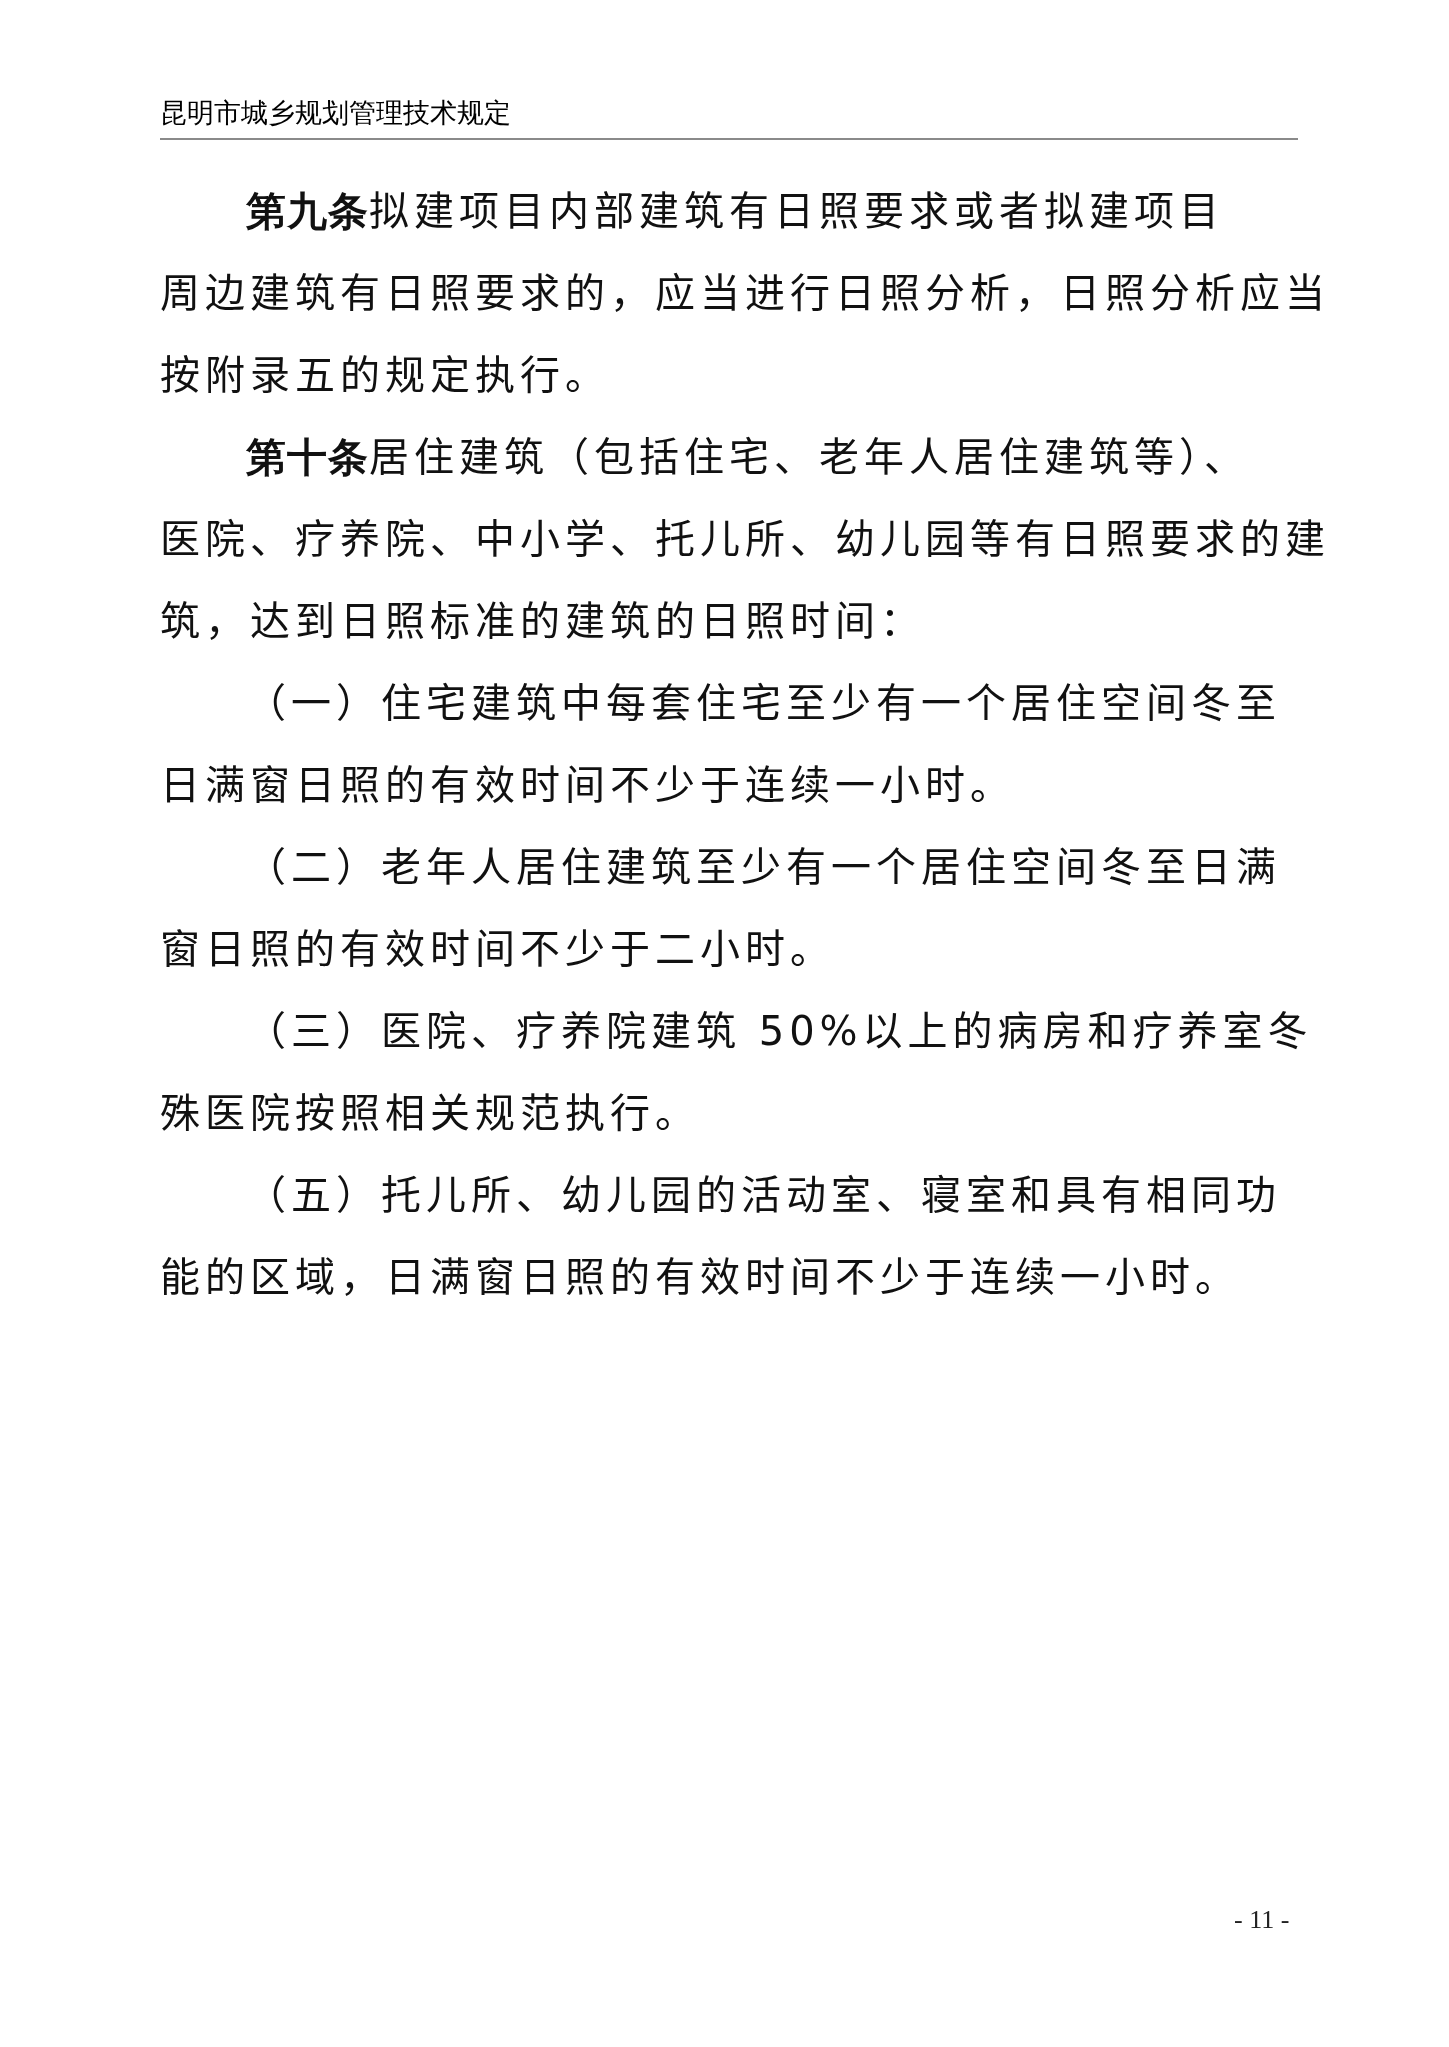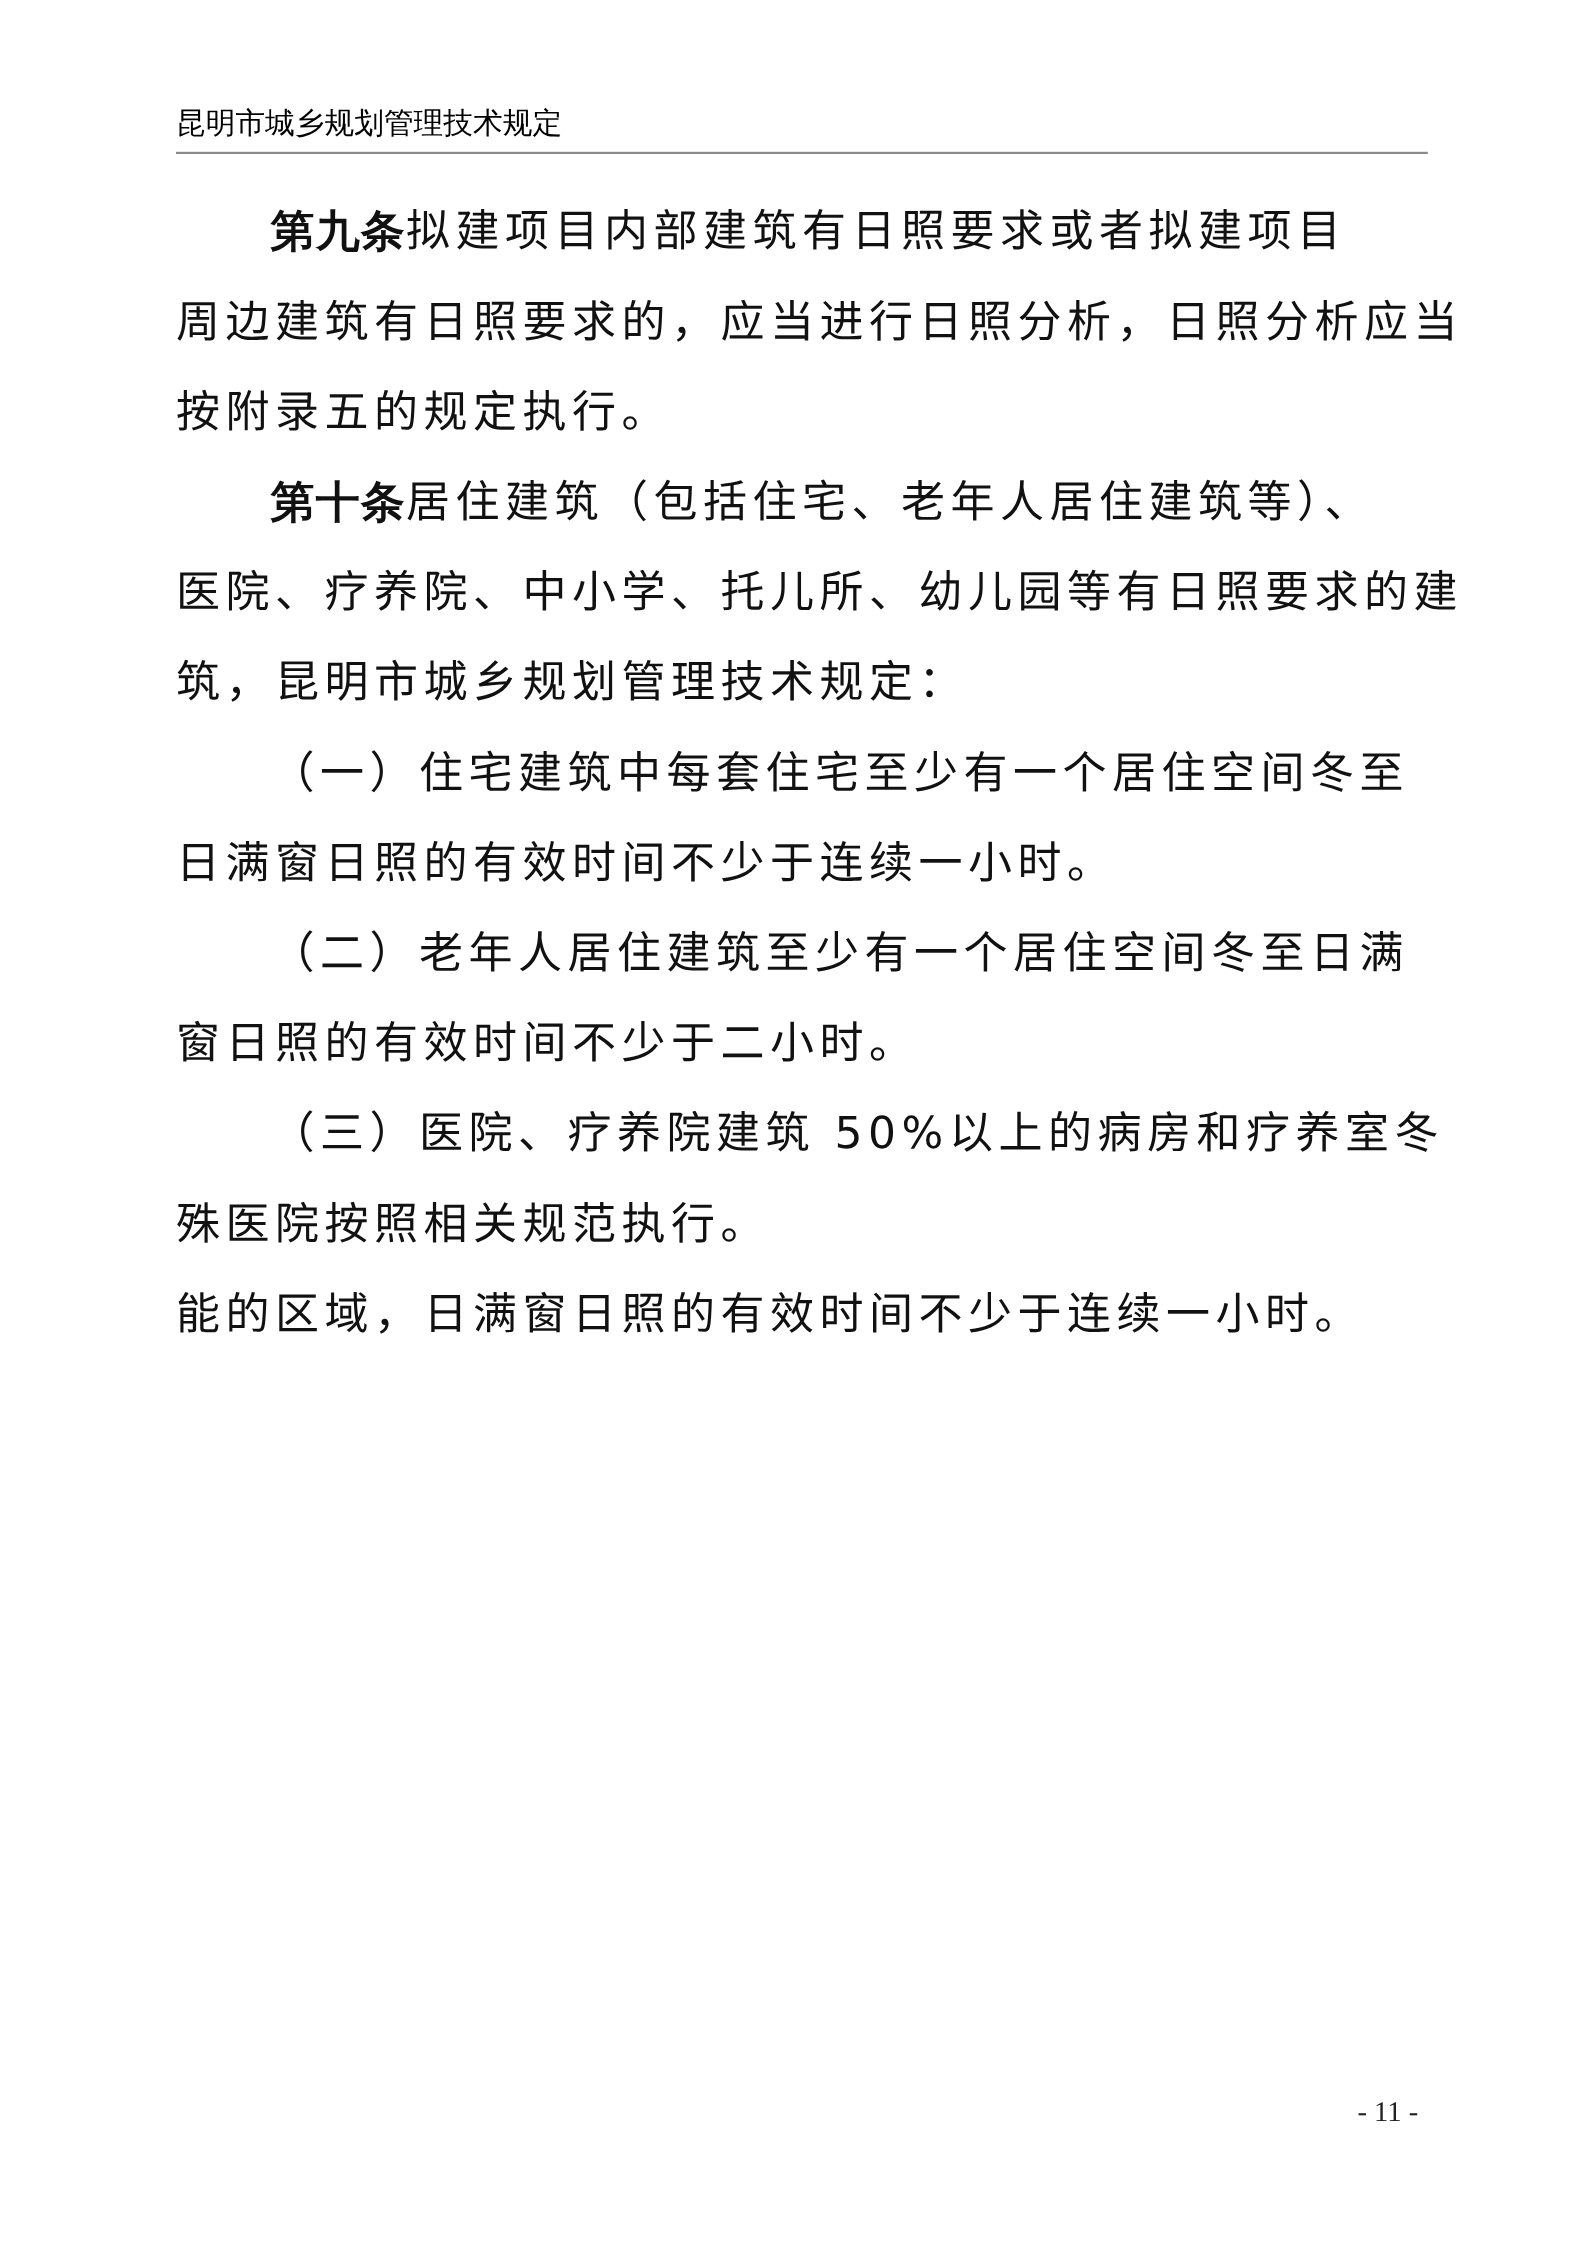--- a/index.html
+++ b/index.html
@@ -83,39 +83,40 @@
 
   <div class="para article">
     <span class="line first"><span class="article-head">第九条</span><span>拟建项目内部建筑有日照要求或者拟建项目</span></span>
     <span class="line">周边建筑有日照要求的，应当进行日照分析，日照分析应当</span>
     <span class="line">按附录五的规定执行。</span>
   </div>
 
   <div class="para article">
     <span class="line first"><span class="article-head">第十条</span><span>居住建筑（包括住宅、老年人居住建筑等）、</span></span>
     <span class="line">医院、疗养院、中小学、托儿所、幼儿园等有日照要求的建</span>
-    <span class="line">筑，昆明市城乡规划管理技术规定：</span>
+    <span class="line">筑，达到日照标准的建筑的日照时间：</span>
   </div>
 
   <div class="para clause">
     <span class="line first">（一）住宅建筑中每套住宅至少有一个居住空间冬至</span>
     <span class="line">日满窗日照的有效时间不少于连续一小时。</span>
   </div>
 
   <div class="para clause">
     <span class="line first">（二）老年人居住建筑至少有一个居住空间冬至日满</span>
     <span class="line">窗日照的有效时间不少于二小时。</span>
   </div>
 
   <div class="para clause">
     <span class="line first">（三）医院、疗养院建筑 50%以上的病房和疗养室冬</span>
     <span class="line">殊医院按照相关规范执行。</span>
   </div>
 
 
   <div class="para clause">
+    <span class="line first">（五）托儿所、幼儿园的活动室、寝室和具有相同功</span>
     <span class="line">能的区域，日满窗日照的有效时间不少于连续一小时。</span>
   </div>
 
 
 </div>
 
 <div class="page-footer">- 11 -</div>
 
 </body></html>

